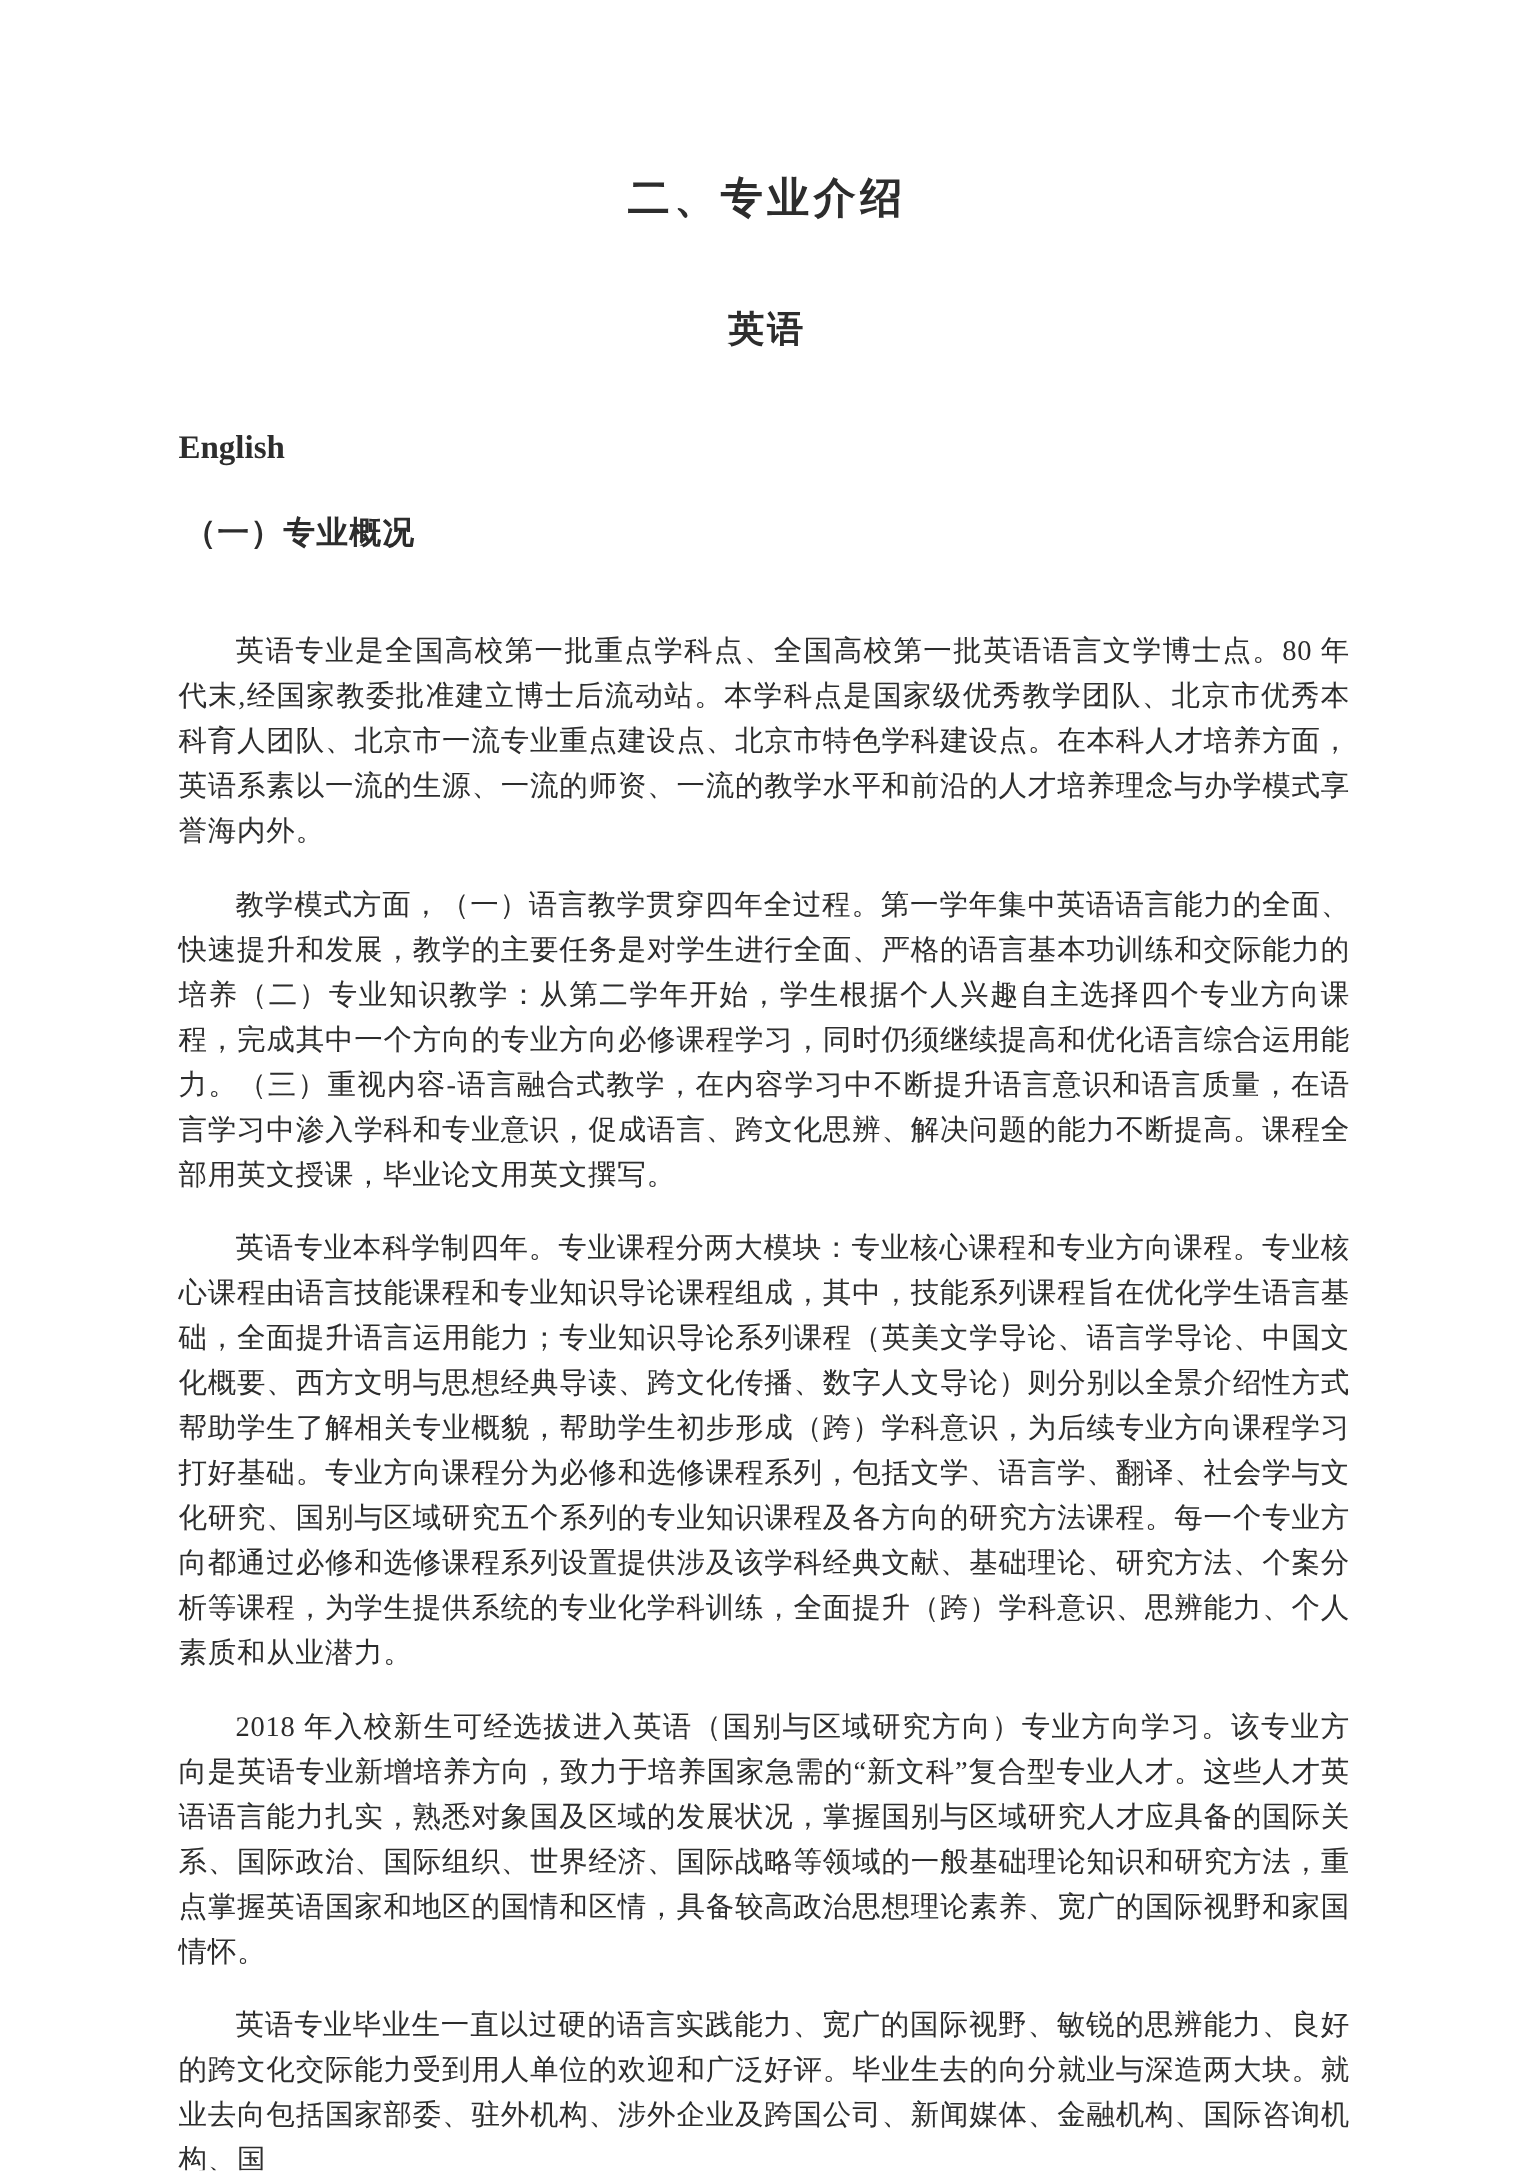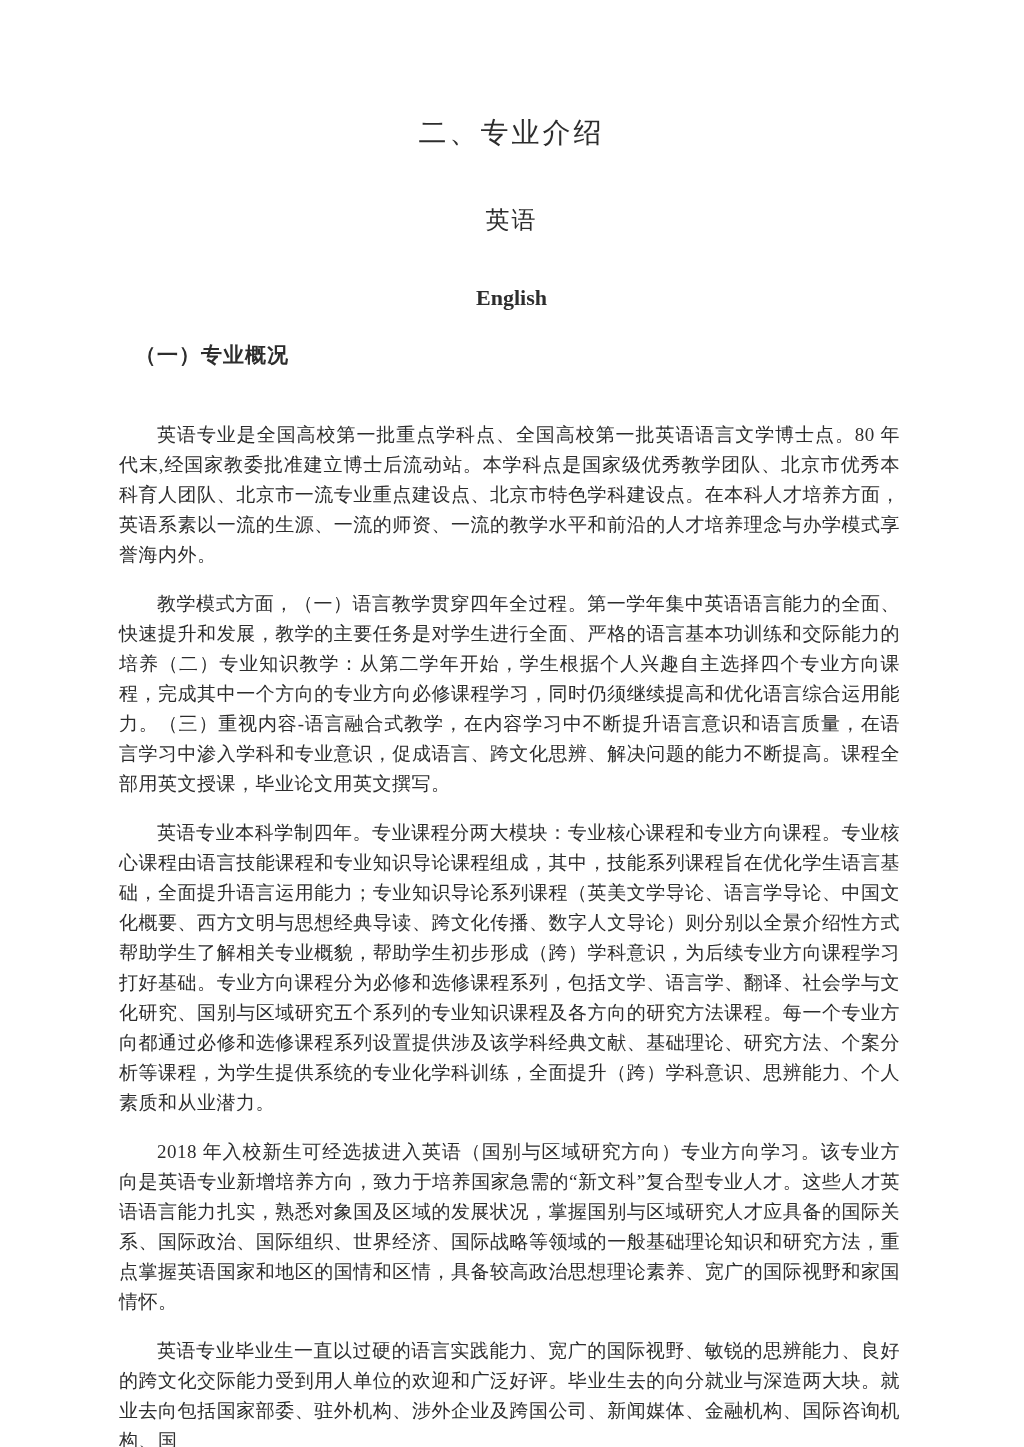--- a/index.html
+++ b/index.html
@@ -13,41 +13,40 @@
     color: var(--text, #2d2d2d);
     font-family: "Liberation Serif", "DejaVu Serif", serif;
     box-sizing: border-box;
     padding: 112px 120px 0 119px;
     overflow: hidden;
   }
   .doc-title {
     margin: 0;
     font-size: 28px;
     line-height: 42px;
-    font-weight: normal;
+    font-weight: bold;
     text-align: center;
     letter-spacing: 3px;
   }
   .major-cn {
     margin: 48px 0 0;
     font-size: 24px;
     line-height: 36px;
-    font-weight: normal;
+    font-weight: bold;
     text-align: center;
     letter-spacing: 2px;
   }
   .major-en {
     margin: 44px 0 0;
     font-size: 22px;
     line-height: 32px;
     font-weight: bold;
-    text-align: center;
   }
   .section-heading {
-    margin: 26px 16px 0;
+    margin: 26px 4px 0;
     font-size: 21px;
     line-height: 30px;
     font-weight: bold;
     text-align: left;
     letter-spacing: 1px;
   }
   .doc-body {
     margin-top: 50px;
     font-size: 19px;
     line-height: 30px;

